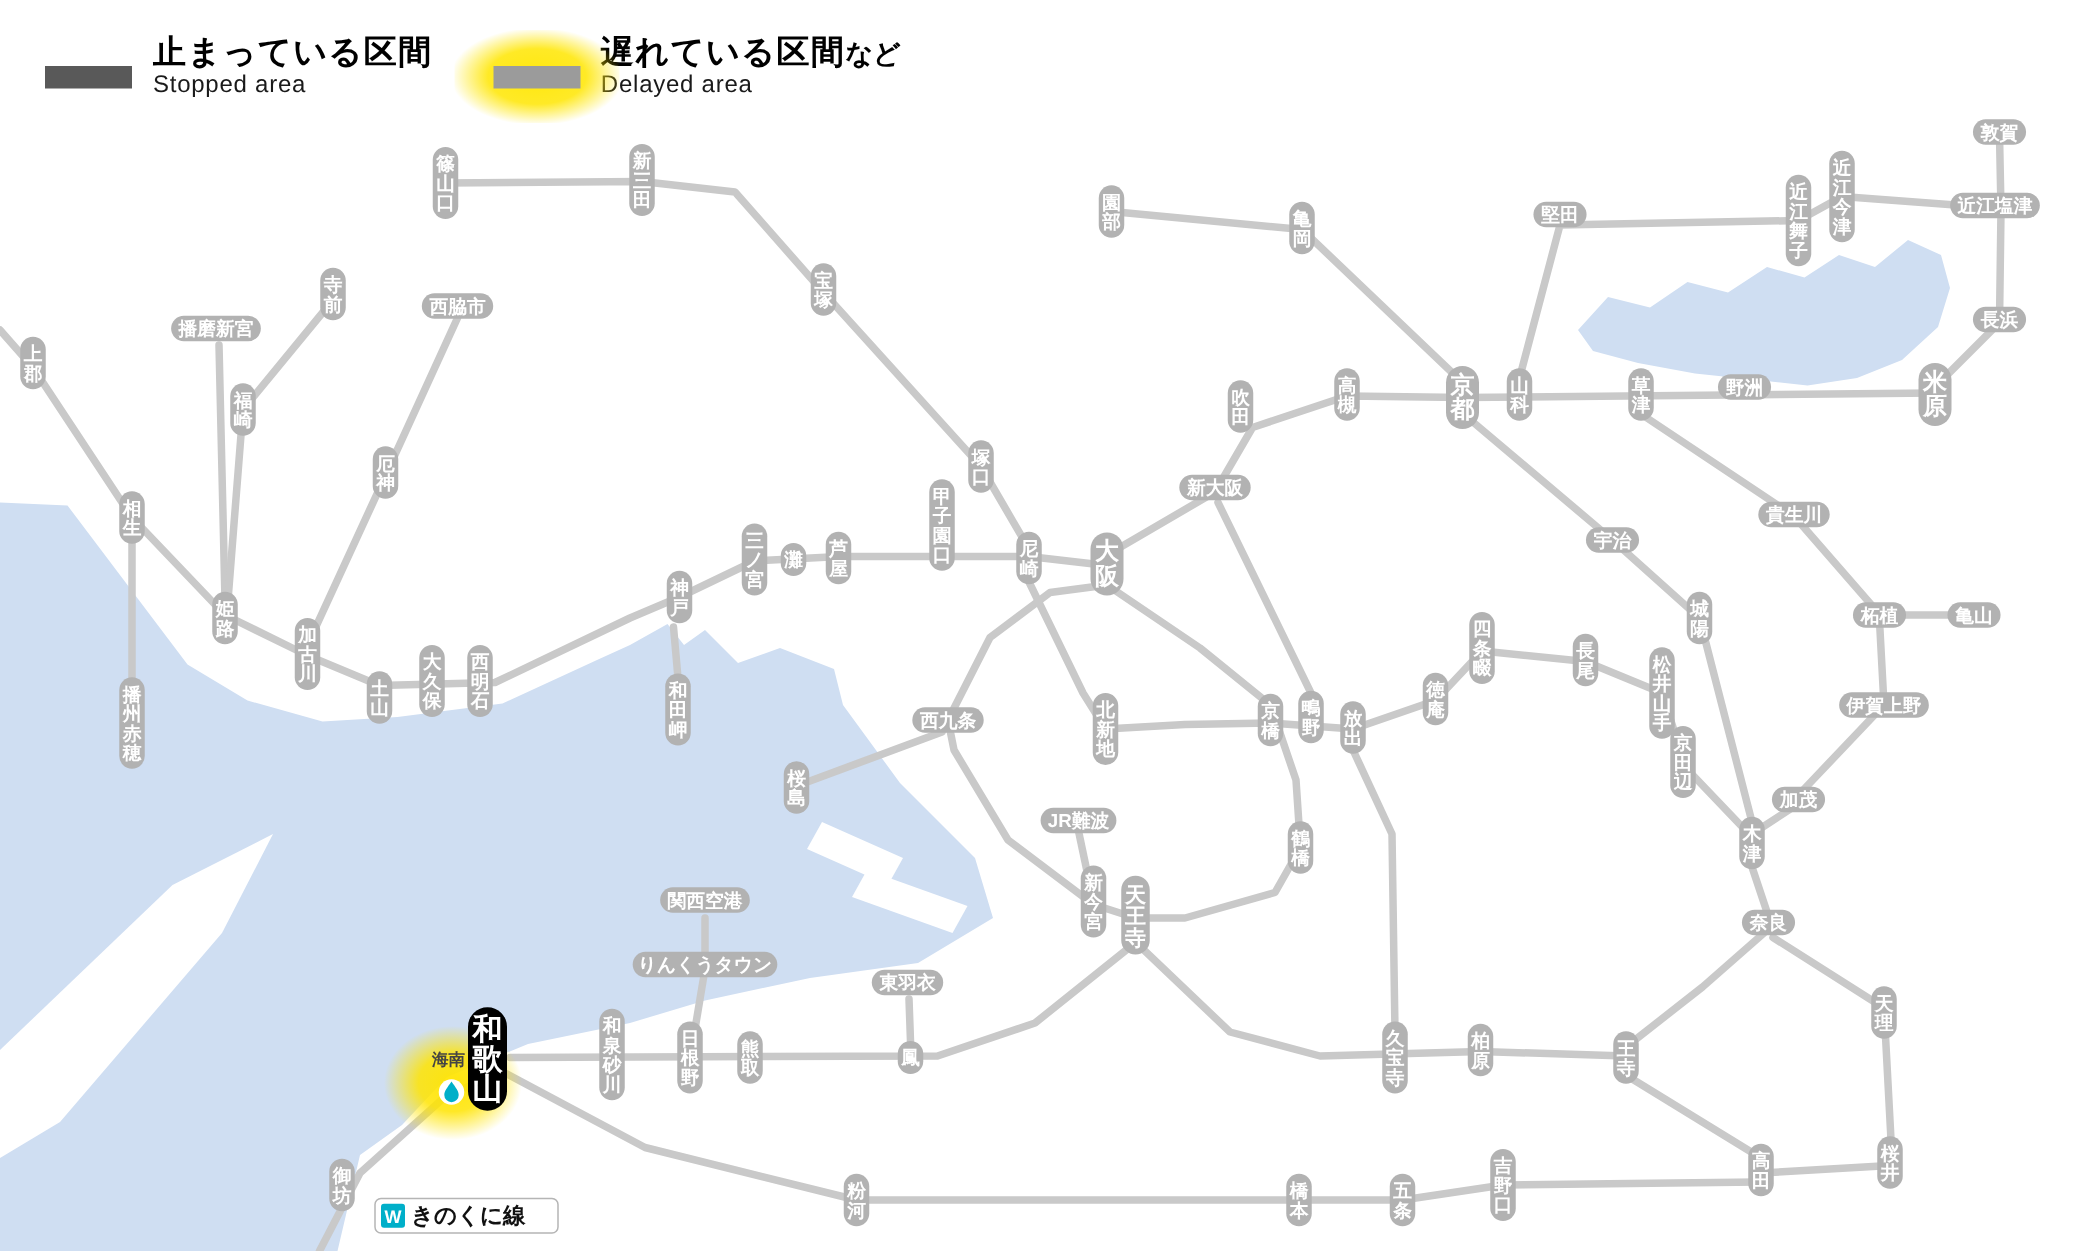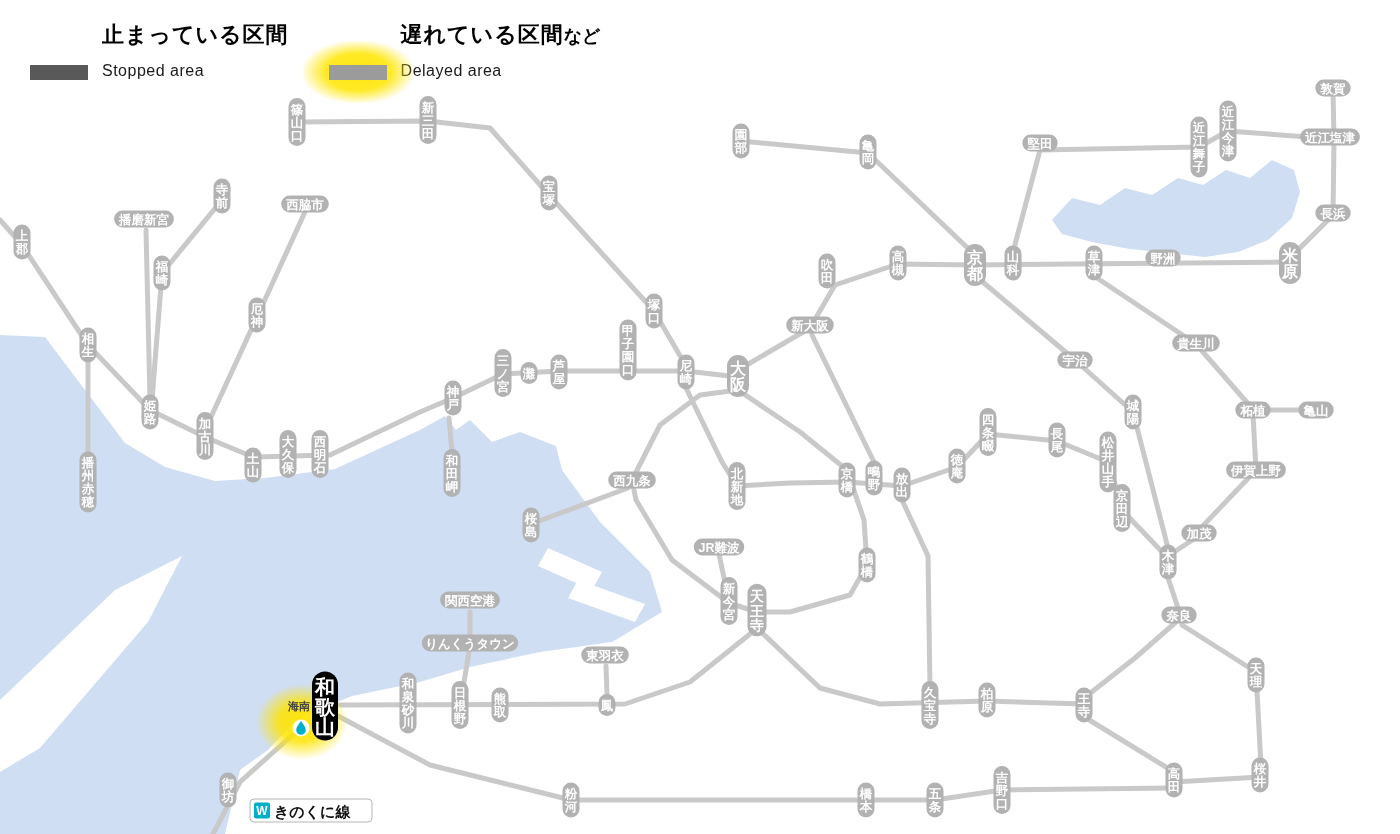--- a/index.html
+++ b/index.html
@@ -1,30 +1,30 @@
 <!DOCTYPE html>
 <html><head>
 <meta charset="utf-8">
 <style>
   html,body{margin:0;padding:0;background:#fff;}
   body{width:1400px;height:834px;overflow:hidden;font-family:"Liberation Sans",sans-serif;}
   .stage{position:relative;width:1400px;height:834px;background:#fff;}
   #map{position:absolute;left:0;top:0;z-index:0;}
   #map text{font-family:"Liberation Sans",sans-serif;}
   .legend{position:absolute;top:22px;left:30px;z-index:2;display:flex;gap:40px;align-items:flex-start;}
-  .legend-item{display:flex;gap:14px;align-items:flex-end;}
+  .legend-item{display:flex;gap:14px;align-items:center;}
   .swatch-wrap{position:relative;width:58px;height:15px;margin-top:15px;flex:none;}
   .bar{position:absolute;left:0;top:0;width:58px;height:15px;z-index:1;}
   .bar.stopped{background:#595959;}
   .bar.delayed{background:#9b9b9b;}
   .halo{position:absolute;left:-26px;top:-24px;width:110px;height:62px;z-index:0;
         background:radial-gradient(ellipse at center, rgba(255,230,0,0.95) 0%, rgba(255,230,0,0.85) 42%, rgba(255,230,0,0) 74%);}
   .legend-text .jp{font-size:22px;font-weight:700;color:#000;letter-spacing:1px;line-height:1.15;}
   .legend-text .jp .suffix{font-size:18px;letter-spacing:0;}
-  .legend-text .en{font-size:16px;color:#1a1a1a;margin-top:15px;letter-spacing:0.5px;}
+  .legend-text .en{font-size:16px;color:#1a1a1a;margin-top:1px;letter-spacing:0.5px;}
 </style>
 </head>
 <body>
 
 <div class="stage">
 
   <div class="legend">
     <div class="legend-item">
       <span class="swatch-wrap">
         <span class="bar stopped"></span>

